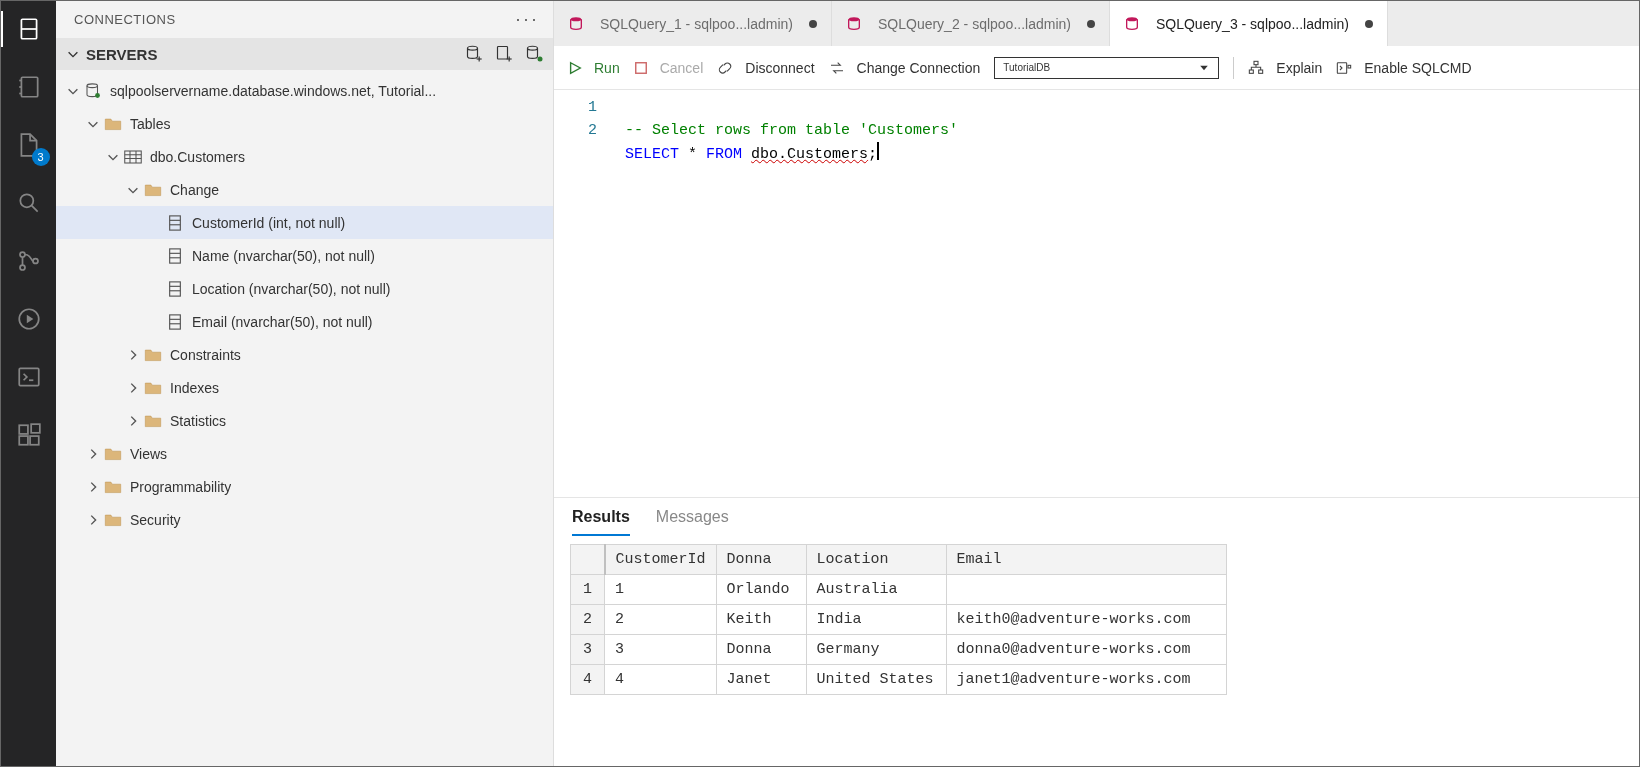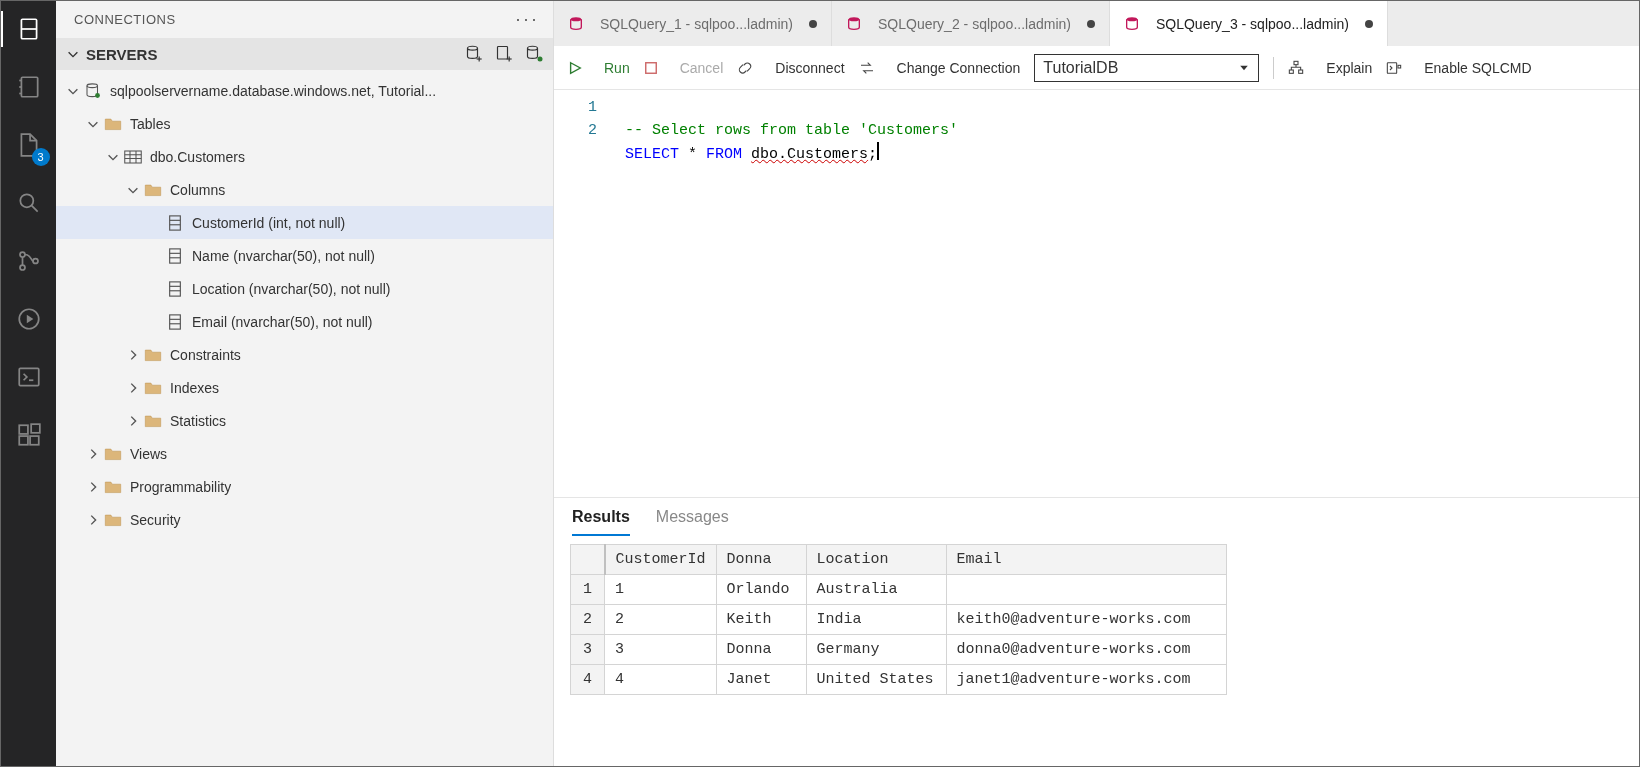--- a/index.html
+++ b/index.html
@@ -102,29 +102,29 @@
   .tab .dot { width: 8px; height: 8px; border-radius: 50%; background: #444; }
   .tab .dbicon { color: #c2185b; }
   .tab.active .dbicon { color: #c2185b; }
   .toolbar {
     display: flex; align-items: center; gap: 14px;
     padding: 6px 14px;
     border-bottom: 1px solid #e5e5e5;
     font-size: 14px;
     height: 44px;
   }
-  .tb-btn { display: flex; align-items: center; gap: 22px; color: #333; }
+  .tb-btn { display: flex; align-items: center; gap: 12px; color: #333; }
   .tb-btn.run { color: #2e7d32; }
   .tb-btn.cancel { color: #aaa; }
   .db-select {
     border: 1px solid #333;
     padding: 4px 8px;
     min-width: 225px;
     display: flex; align-items: center; justify-content: space-between;
-    font-size: 16px;
+    font-size: 10px;
   }
   .divider-v { width: 1px; height: 22px; background: #ccc; }
   .editor {
     flex: 1;
     display: flex;
     font-family: "Consolas","Courier New",monospace;
     font-size: 15px;
     overflow: hidden;
     min-height: 0;
   }
@@ -347,21 +347,21 @@
       <span class="chev">
           <svg width="14" height="14" viewBox="0 0 16 16" fill="none" stroke="#555" stroke-width="1.6">
             <polyline points="3,6 8,11 13,6"></polyline>
           </svg>
         </span>
       <span class="folder-icon">
           <svg width="18" height="14" viewBox="0 0 24 20" fill="#dcb67a" stroke="#c09553" stroke-width="0.8">
             <path d="M1 3 L9 3 L11 6 L23 6 L23 18 L1 18 Z"></path>
           </svg>
         </span>
-      <span class="label">Columns</span>
+      <span class="label">Change</span>
     </div>
 
     <div class="tree-row selected">
       <span class="indent" style="width:108px"></span>
       <span class="col-icon">
           <svg width="14" height="16" viewBox="0 0 14 18" fill="none" stroke="#555" stroke-width="1.3">
             <rect x="1" y="1" width="12" height="16"></rect>
             <line x1="1" y1="6" x2="13" y2="6"></line>
             <line x1="1" y1="11" x2="13" y2="11"></line>
           </svg>

